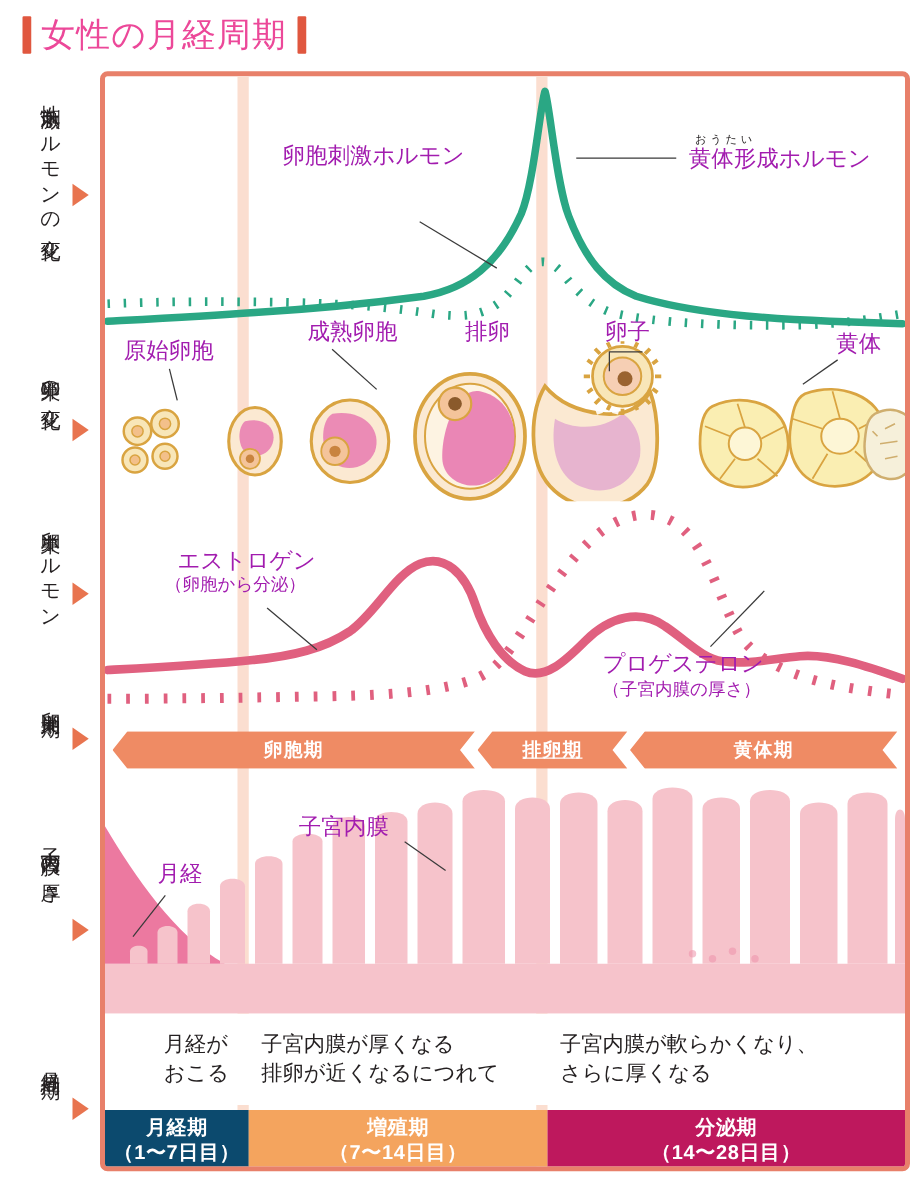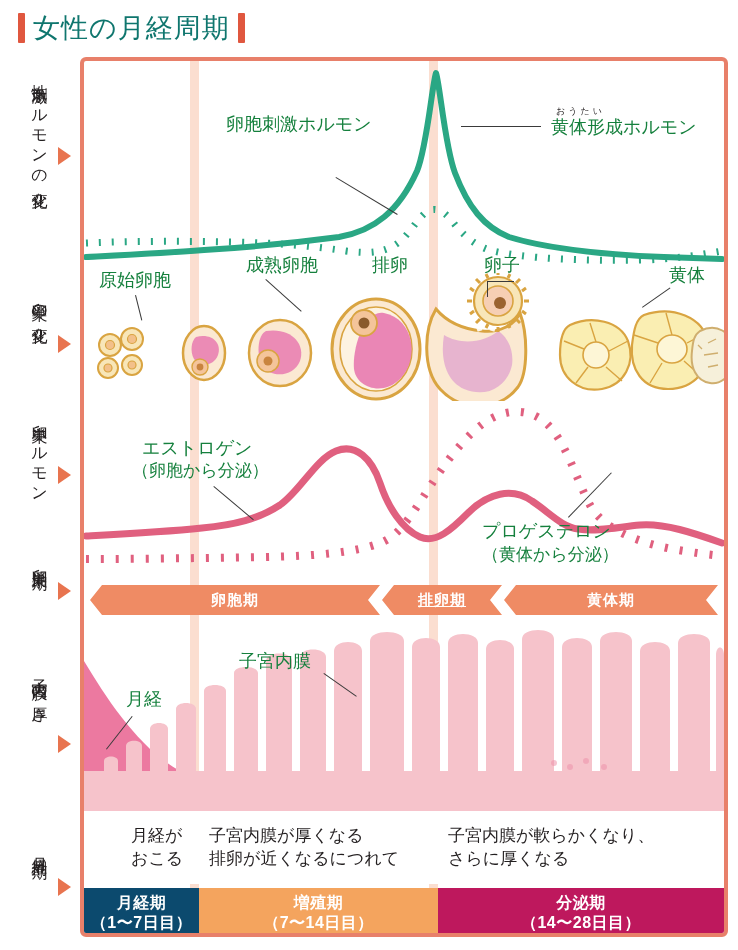--- a/index.html
+++ b/index.html
@@ -17,21 +17,21 @@
     left: 18px; top: 10px;
     display: flex; align-items: center; gap: 8px;
   }
   .title-bar {
     width: 7px; height: 30px;
     background: #e0573f;
     border-radius: 1px;
   }
   .title-text {
     font-size: 27px;
-    color: #0f766e;
+    color: #ec4899;
     letter-spacing: 1px;
     font-weight: 400;
     white-space: nowrap;
   }
 
   
   .frame {
     position: absolute;
     left: 80px; top: 57px;
     width: 648px; height: 880px;
@@ -94,26 +94,26 @@
 
   
   .r-phase { top: 823px; height: 57px; }
 
   svg { display: block; }
 
   
   .anno {
     position: absolute;
     font-size: 18px;
-    color: #15803d;
+    color: #a21caf;
     white-space: nowrap;
     z-index: 5;
     text-align: right;
   }
-  .anno-sm { font-size: 17px; }
+  .anno-sm { font-size: 14px; }
   .ruby {
     position: absolute;
     font-size: 9px;
     color: #231f20;
     letter-spacing: 3px;
     white-space: nowrap;
     z-index: 5;
   }
   .leader {
     position: absolute;
@@ -340,21 +340,21 @@
                C312,136 322,122 334,104 C350,80 372,42 400,22
                C420,8 444,6 462,22 C482,40 492,78 506,104
                C520,130 560,144 600,150 C618,153 630,154 638,155" fill="none" stroke="#e0607f" stroke-width="8" stroke-linecap="butt" stroke-dasharray="3 12"></path>
     </svg>
 
     <div class="anno" style="left:58px; top:35px;">エストロゲン</div>
     <div class="anno anno-sm" style="left:48px; top:58px;">（卵胞から分泌）</div>
     <div class="leader" style="left:130px; top:85px; width:52px; transform:rotate(40deg);"></div>
 
     <div class="anno" style="left:398px; top:118px;">プロゲステロン</div>
-    <div class="anno anno-sm" style="left:398px; top:142px;">（黄体から分泌）</div>
+    <div class="anno anno-sm" style="left:398px; top:142px;">（子宮内膜の厚さ）</div>
     <div class="leader" style="left:484px; top:116px; width:62px; transform:rotate(-46deg);"></div>
   </div>
 
   <div class="row r-cycle">
     <div class="chev-wrap">
       <div class="chev c1">卵胞期</div>
       <div class="chev c2">排卵期</div>
       <div class="chev c3">黄体期</div>
     </div>
   </div>

